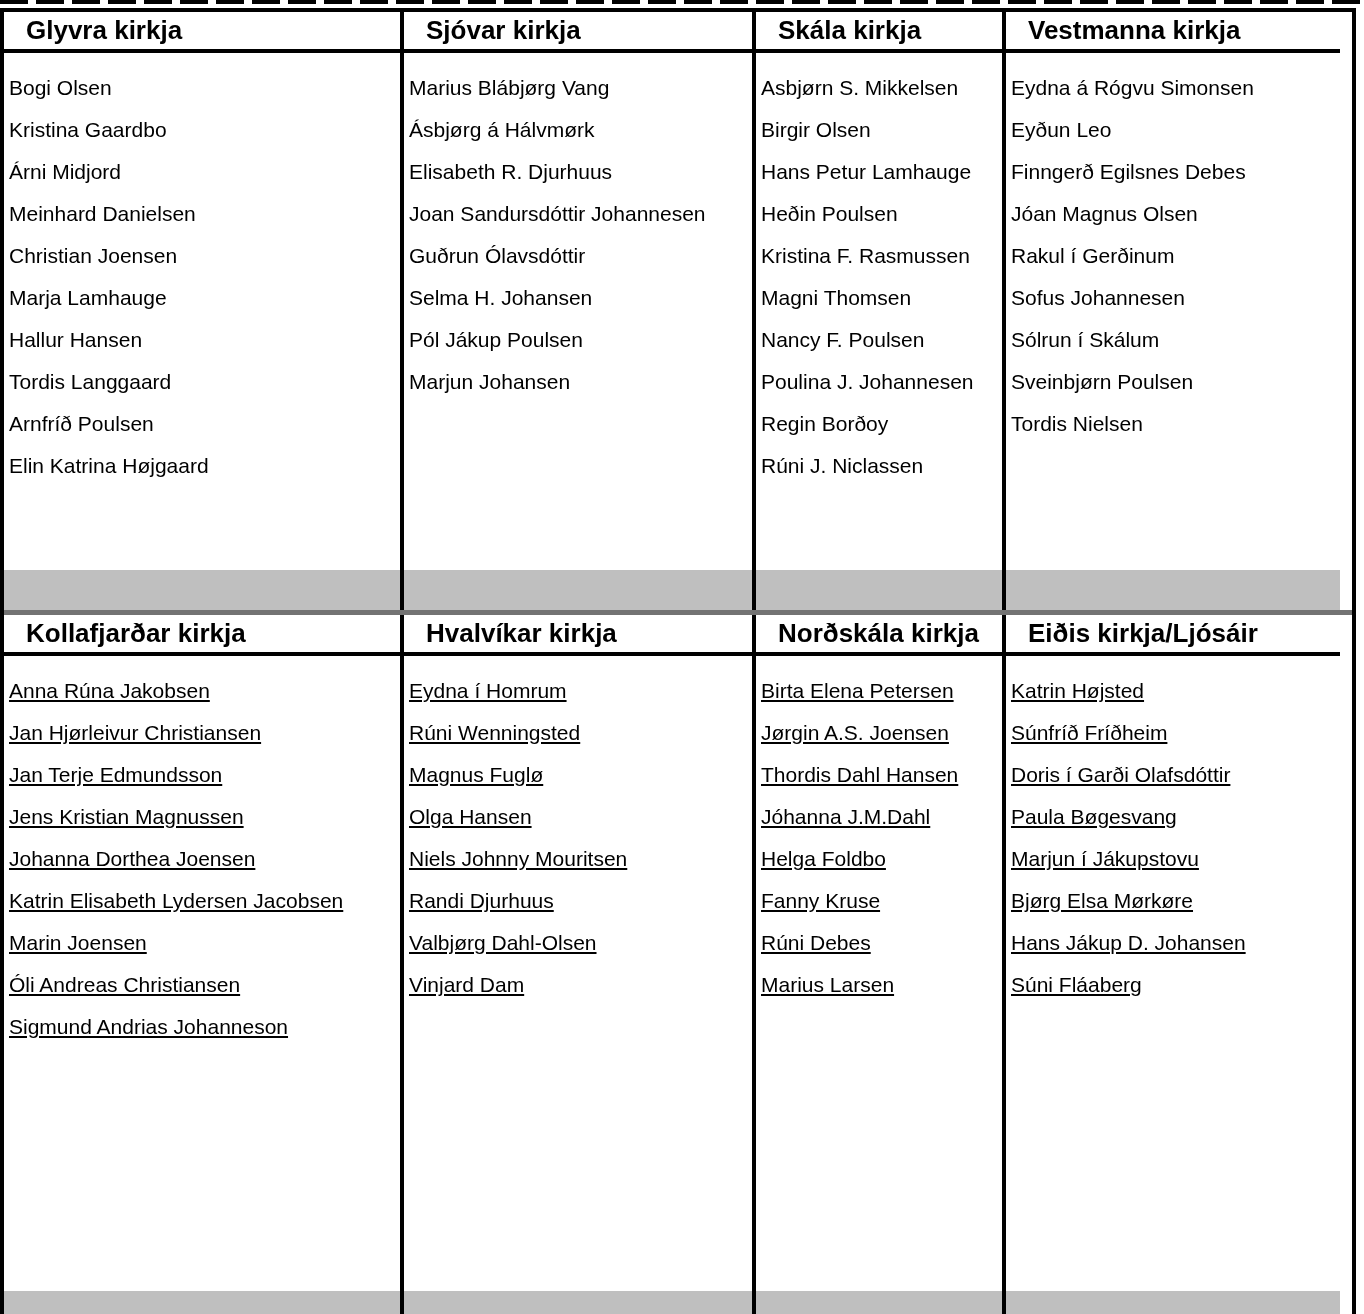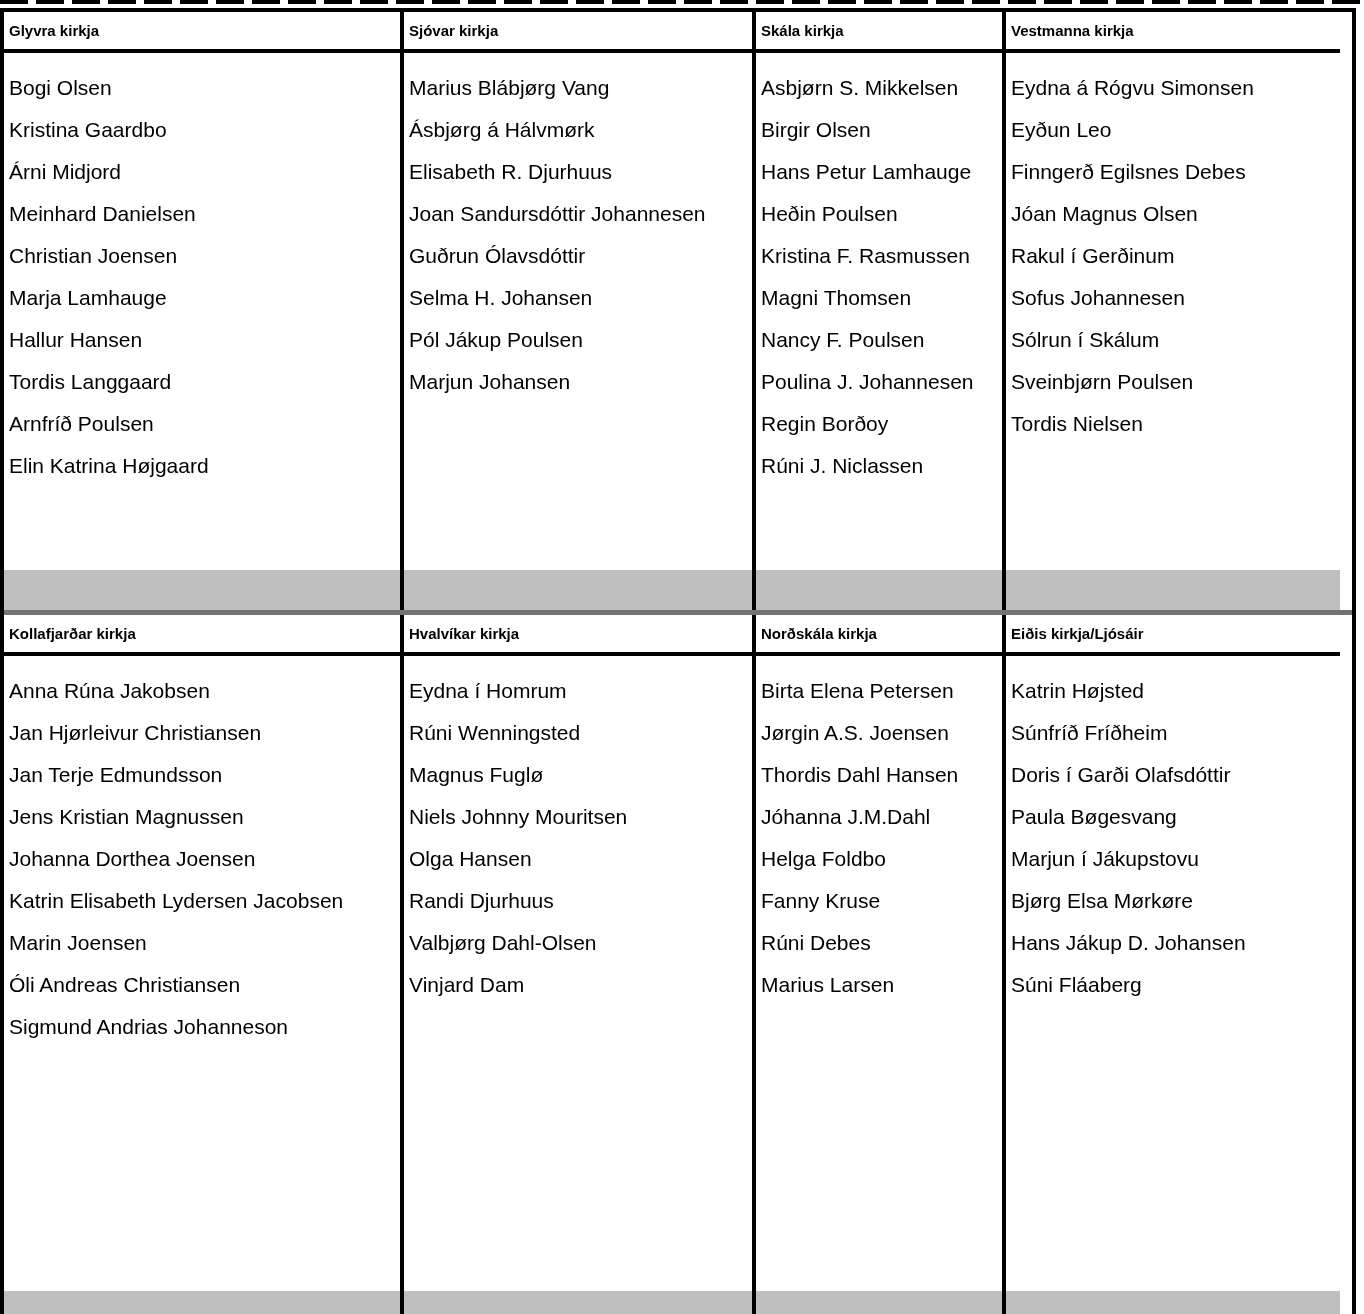--- a/index.html
+++ b/index.html
@@ -38,33 +38,33 @@
     border-right: 4px solid #000;
     min-width: 0;
   }
   .col:last-child {
     border-right: none;
     justify-content: flex-end;
   }
   .col-header {
     height: 37px;
     line-height: 37px;
-    padding-left: 5px;
-    font-size: 15px;
+    padding-left: 22px;
+    font-size: 26px;
     font-weight: 700;
     border-bottom: 4px solid #000;
     white-space: nowrap;
     overflow: hidden;
   }
   .col-body {
     flex: 1 1 auto;
     padding-top: 14px;
   }
   .block-1 .col-body { min-height: 503px; }
-  .block-2 .col-body { min-height: 621px; }
+  .block-2 .col-body { min-height: 621px; text-decoration: underline; }
   .name-row {
     height: 42px;
     line-height: 42px;
     padding-left: 5px;
     font-size: 21px;
     white-space: nowrap;
     overflow: hidden;
   }
   .col-footer {
     height: 40px;
@@ -214,24 +214,24 @@
       <div class="col">
         <div class="col-header">Hvalvíkar kirkja</div>
         <div class="col-body">
 
             <div class="name-row">Eydna í Homrum</div>
 
             <div class="name-row">Rúni Wenningsted</div>
 
             <div class="name-row">Magnus Fuglø</div>
 
+            <div class="name-row">Olga Hansen</div>
+
             <div class="name-row">Niels Johnny Mouritsen</div>
 
-            <div class="name-row">Olga Hansen</div>
-
             <div class="name-row">Randi Djurhuus</div>
 
             <div class="name-row">Valbjørg Dahl-Olsen</div>
 
             <div class="name-row">Vinjard Dam</div>
           </div>
         <div class="col-footer"></div>
       </div>
 
       <div class="col">

